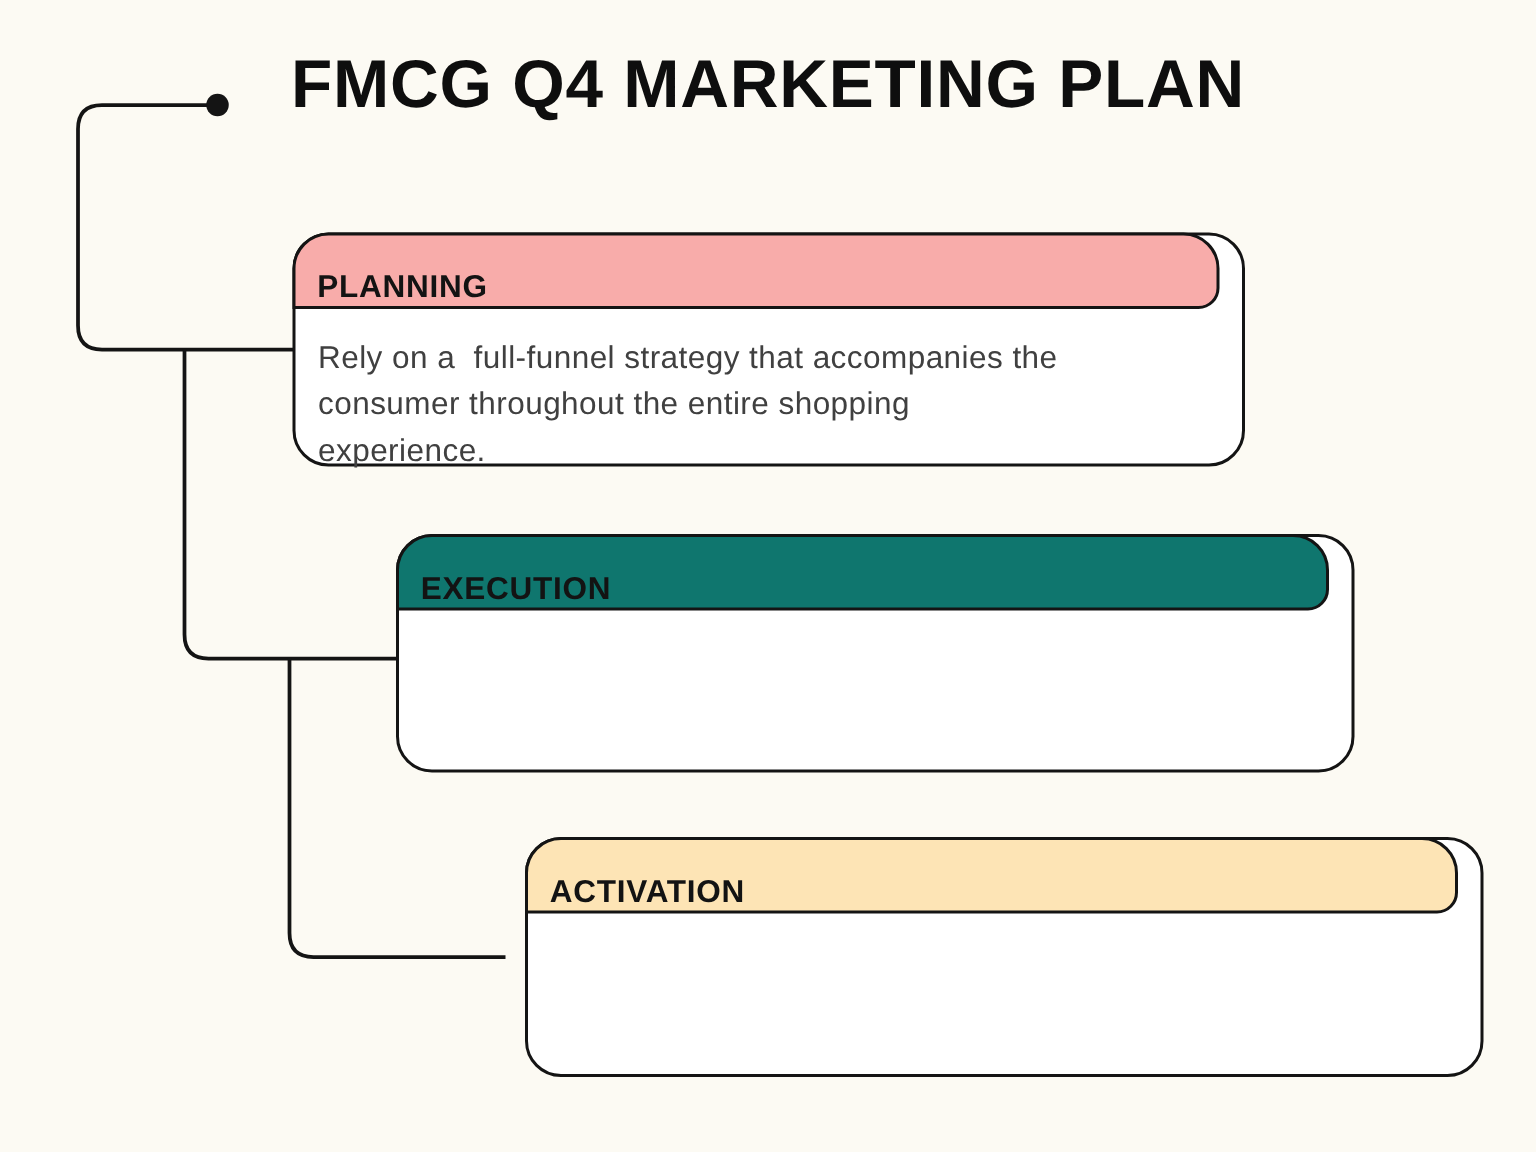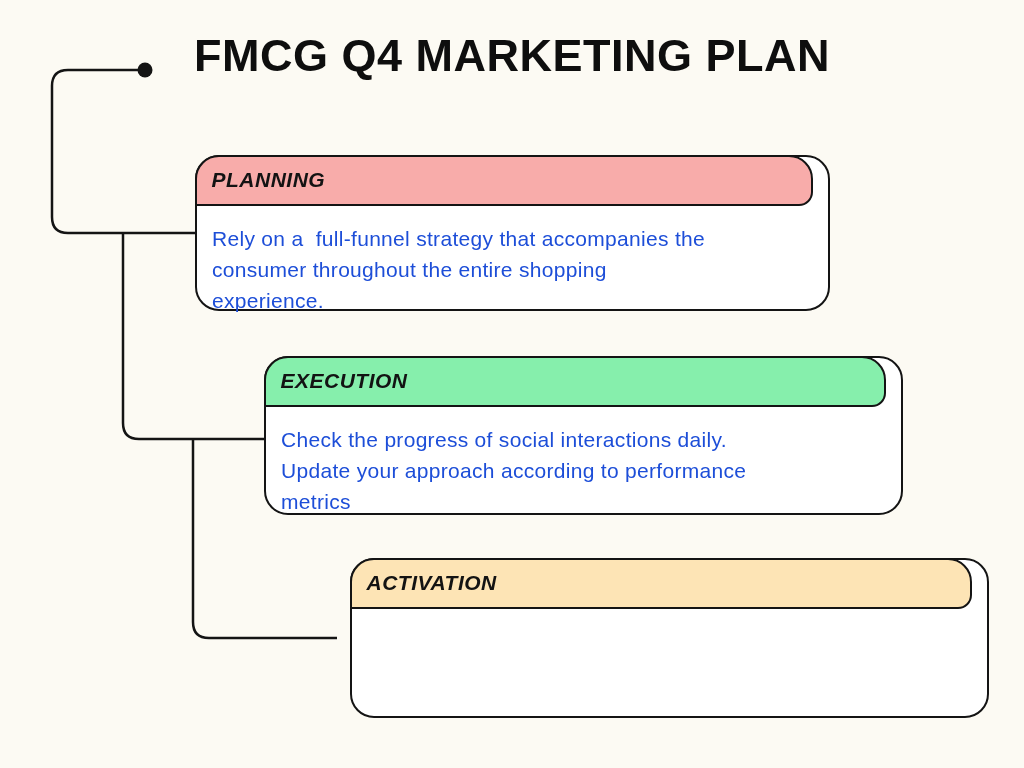--- a/index.html
+++ b/index.html
@@ -40,41 +40,40 @@
   .card-header {
     position: absolute;
     top: -2.5px;
     left: -2.5px;
     width: calc(100% - 13px);
     height: 51px;
     box-sizing: border-box;
     border: 2.5px solid #141414;
     border-radius: 24px 24px 14px 0;
     display: flex;
-    align-items: center;
+    align-items: flex-end;
     padding-left: 15px;
-    font-style: italic;
   }
   .card-header-label {
     font-size: 21px;
     font-weight: bold;
     letter-spacing: 0.5px;
     color: #131313;
   }
   .card-body {
     position: absolute;
     top: 51px;
     left: 0;
     right: 0;
     padding: 15px 18px 0 15px;
     font-size: 21px;
     line-height: 31px;
     letter-spacing: 0.3px;
     white-space: pre-wrap;
-    color: #1d4ed8;
+    color: #404040;
   }
   #card-planning   { left: 195px; top: 155px; width: 635px; height: 156px; }
   #card-execution  { left: 264px; top: 356px; width: 639px; height: 159px; }
   #card-activation { left: 335px; top: 558px; width: 639px; height: 160px; margin-left: 15px; }
 </style>
 </head>
 <body>
 
 <div class="canvas" style="background-color: rgb(252, 250, 243);">
 
@@ -90,26 +89,23 @@
   <div class="card" id="card-planning">
     <div class="card-header" style="background-color: rgb(248, 172, 170);">
       <span class="card-header-label">PLANNING</span>
     </div>
     <div class="card-body">Rely on a  full-funnel strategy that accompanies the
 consumer throughout the entire shopping
 experience.</div>
   </div>
 
   <div class="card" id="card-execution">
-    <div class="card-header" style="background-color: #86efac;">
+    <div class="card-header" style="background-color: #0f766e;">
       <span class="card-header-label">EXECUTION</span>
     </div>
-    <div class="card-body">Check the progress of social interactions daily.
-Update your approach according to performance
-metrics</div>
   </div>
 
   <div class="card" id="card-activation">
     <div class="card-header" style="background-color: rgb(253, 228, 181);">
       <span class="card-header-label">ACTIVATION</span>
     </div>
   </div>
 
 </div>
 

